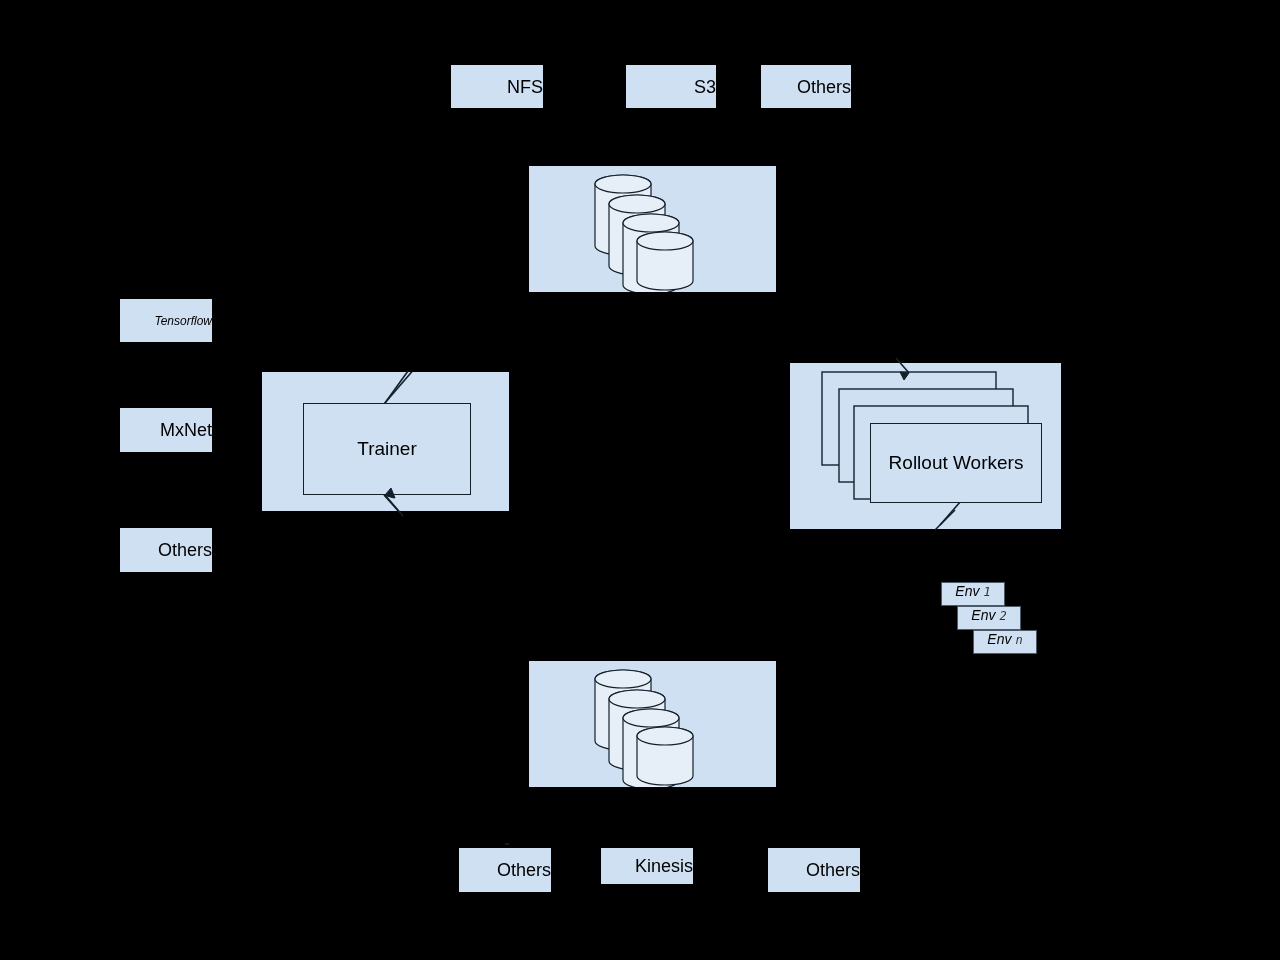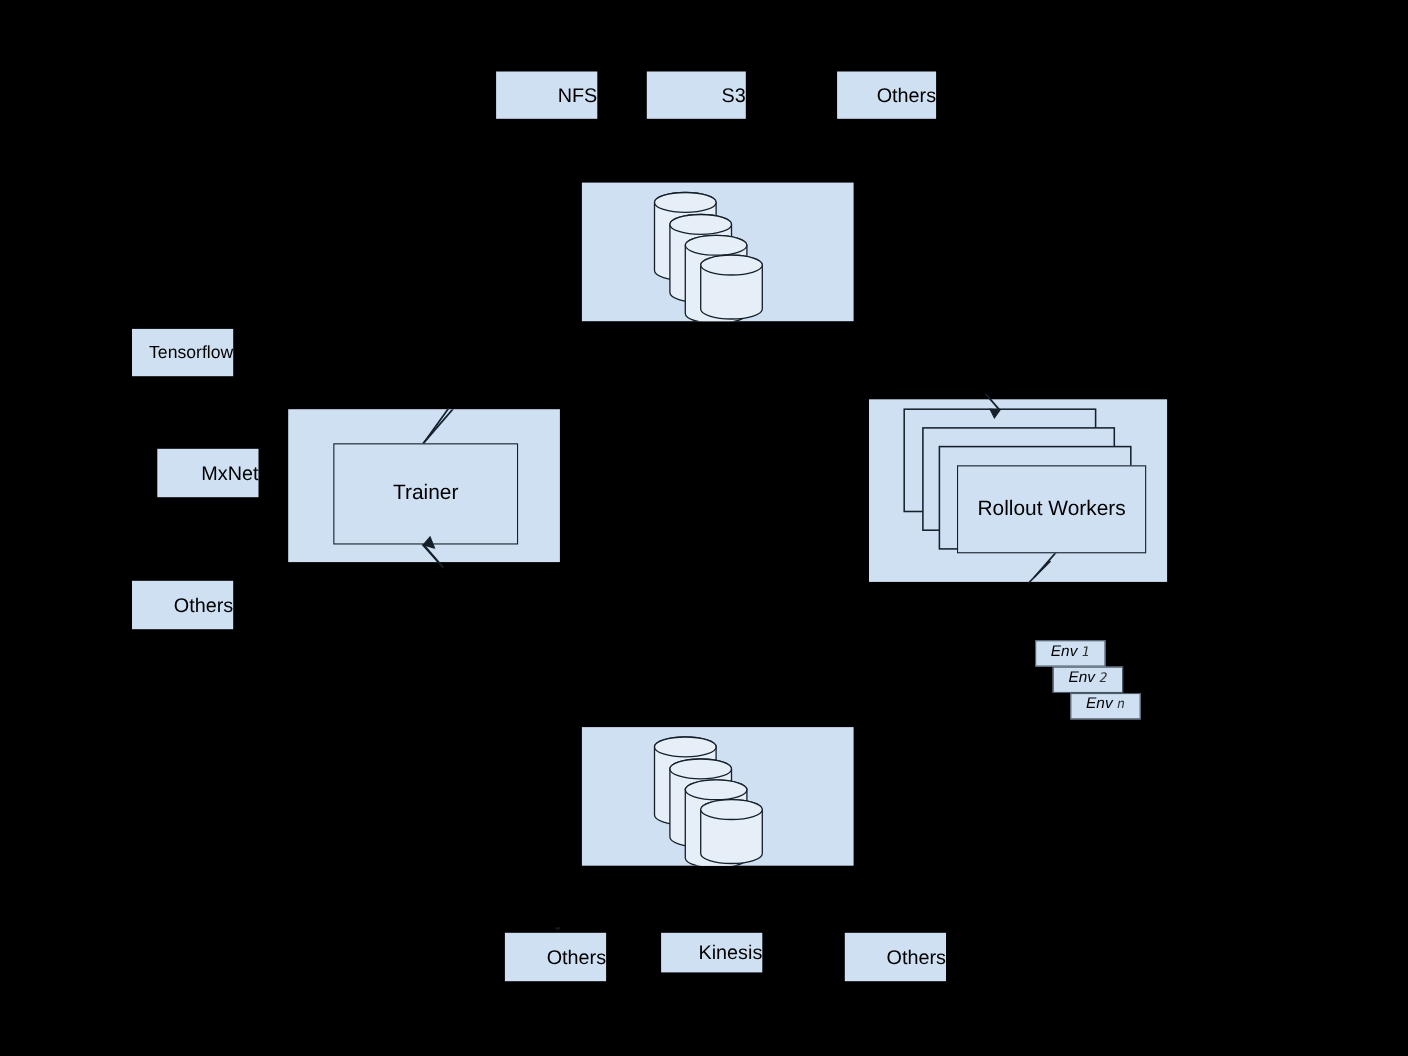--- a/index.html
+++ b/index.html
@@ -7,21 +7,21 @@
     position:relative;width:1280px;height:960px;background:#000;overflow:hidden;
     font-family:"Liberation Sans",sans-serif;
   }
   .node{
     position:absolute;box-sizing:border-box;
     background:#cfe0f3;color:#000;
     display:flex;align-items:center;justify-content:flex-end;
     font-family:"Liberation Sans",sans-serif;
     line-height:1;white-space:nowrap;
   }
-  .node.sm{font-size:16px;}
+  .node.sm{font-size:12px;font-style:italic;}
   .node.md{font-size:18px;}
   .panel{
     position:absolute;box-sizing:border-box;background:#cfe0f3;
   }
   .framed{
     position:absolute;box-sizing:border-box;
     background:#cfe0f3;border:1.4px solid #15202b;
     display:flex;align-items:center;justify-content:center;
     font-size:19px;color:#000;white-space:nowrap;
   }
@@ -37,21 +37,21 @@
   .speck{position:absolute;background:#20303d;opacity:.55;}
 </style>
 </head>
 <body>
 
 <div id="stage">
 
   <div class="node md" style="left:451px;top:65px;width:92px;height:43px;">
     <span>NFS</span>
   </div>
-  <div class="node md" style="left:588px;top:65px;width:90px;height:43px;">
+  <div class="node md" style="left:626px;top:65px;width:90px;height:43px;">
     <span>S3</span>
   </div>
   <div class="node md" style="left:761px;top:65px;width:90px;height:43px;">
     <span>Others</span>
   </div>
 
   <div class="panel" style="left:529px;top:166px;width:247px;height:126px;">
     <svg class="svgl" style="left:0;top:0;width:247px;height:126px;" viewBox="0 0 247 126">
       <g fill="#e6eef8" stroke="#15202b" stroke-width="1.2">
 
@@ -71,21 +71,21 @@
           <path d="M108,75 a28,9 0 0 1 56,0 v40 a28,9 0 0 1 -56,0 z"></path>
           <ellipse cx="136" cy="75" rx="28" ry="9"></ellipse>
         </g>
       </g>
     </svg>
   </div>
 
   <div class="node sm" style="left:120px;top:299px;width:92px;height:43px;">
     <span>Tensorflow</span>
   </div>
-  <div class="node md" style="left:120px;top:408px;width:92px;height:44px;margin-left:23px;">
+  <div class="node md" style="left:120px;top:408px;width:92px;height:44px;">
     <span>MxNet</span>
   </div>
   <div class="node md" style="left:120px;top:528px;width:92px;height:44px;">
     <span>Others</span>
   </div>
 
   <div class="panel" style="left:790px;top:363px;width:271px;height:166px;overflow:hidden;">
     <svg class="svgl" style="left:0;top:0;width:271px;height:166px;" viewBox="0 0 271 166">
       <g fill="#cfe0f3" stroke="#15202b" stroke-width="1.4">
         <rect x="32" y="9" width="174" height="93"></rect>

